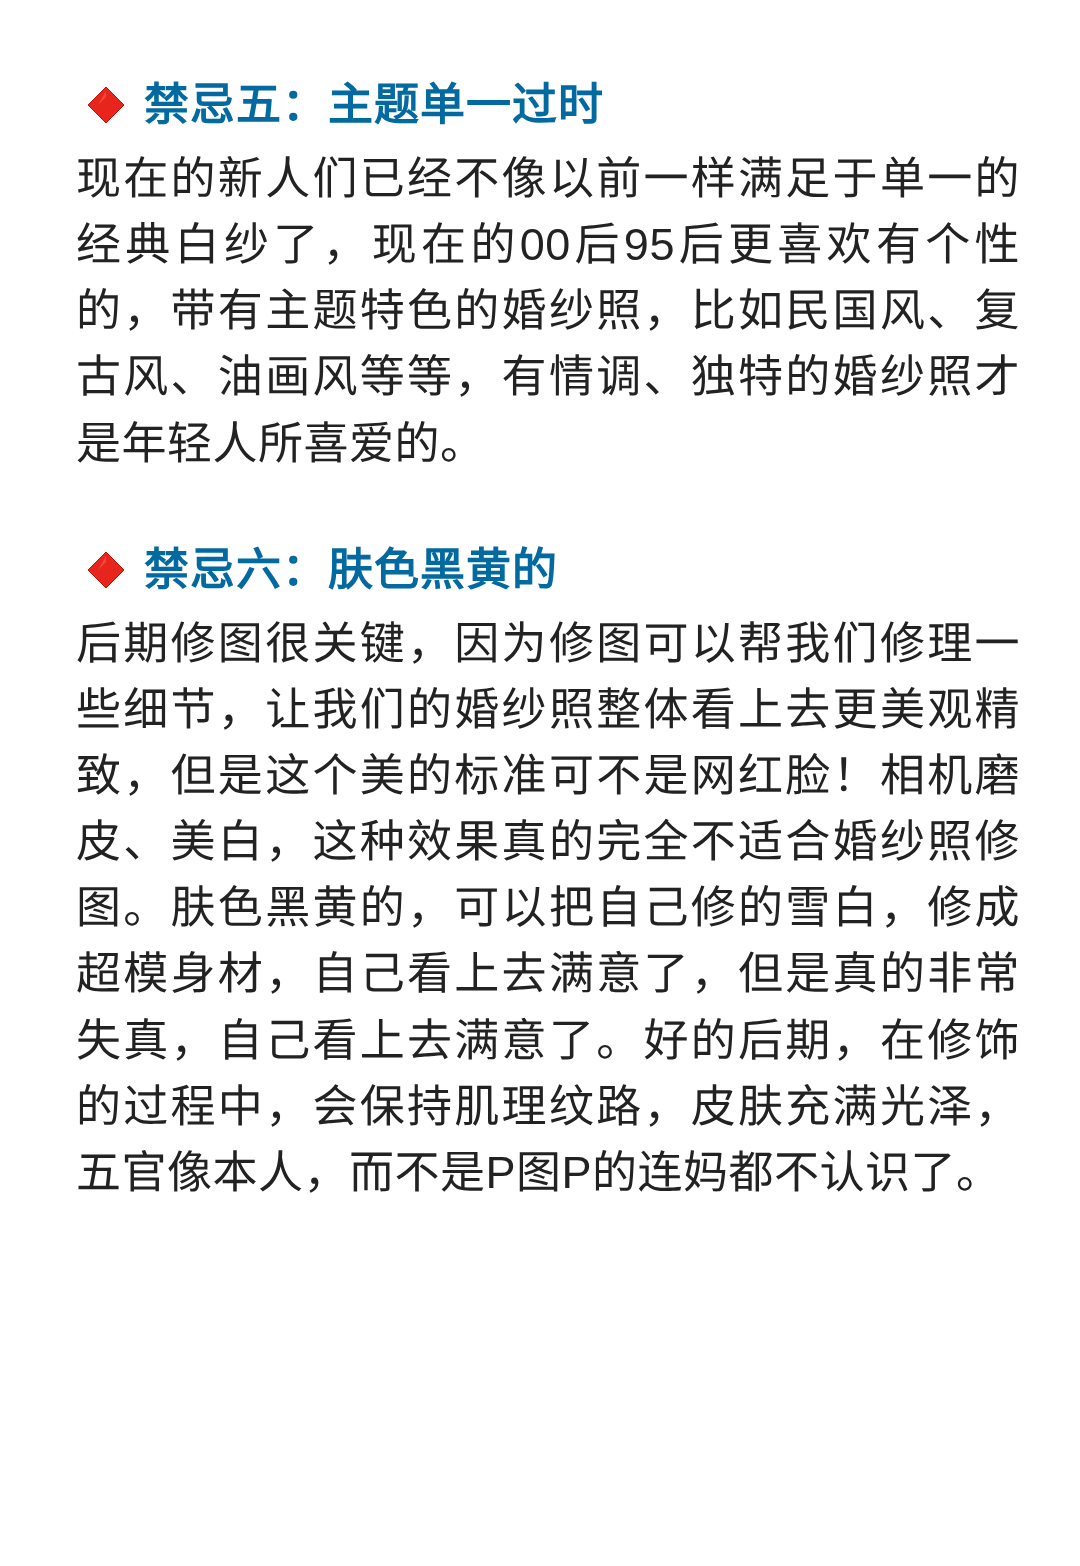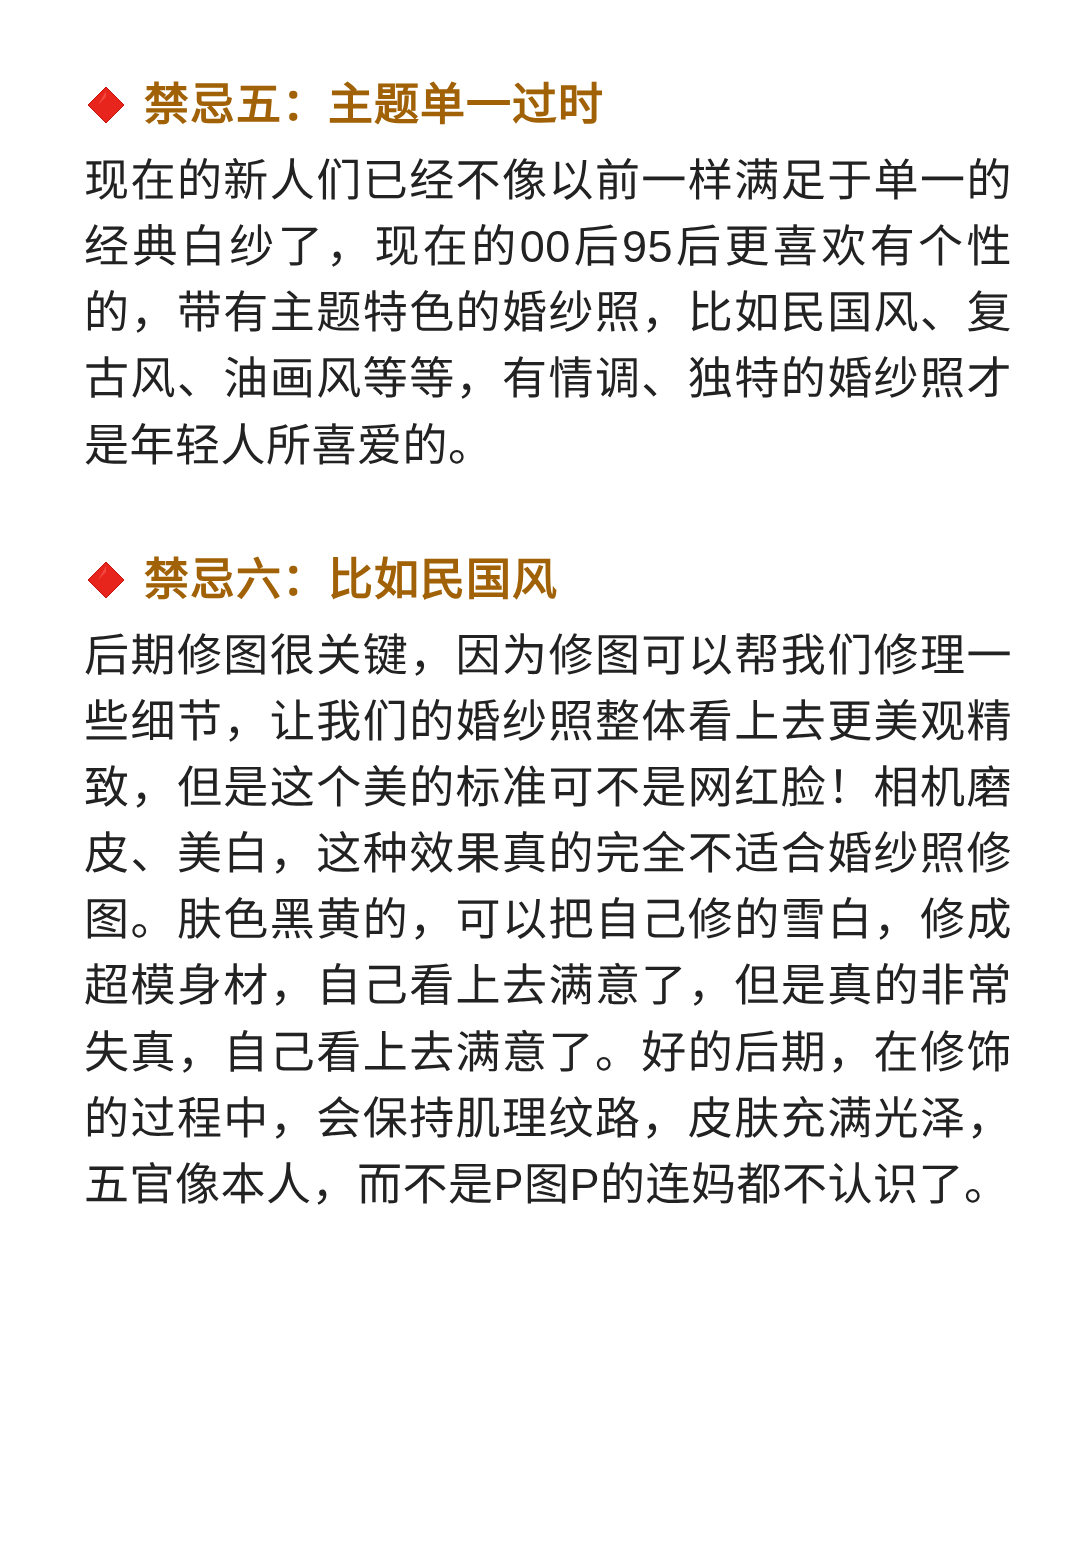--- a/index.html
+++ b/index.html
@@ -37,31 +37,31 @@
     position: relative;
   }
   .diamond-icon svg {
     display: block;
   }
   .heading-text {
     font-size: 45px;
     font-weight: bold;
     letter-spacing: 1px;
     line-height: 1.2;
-    color: #a16207;
+    color: #0369a1;
     white-space: nowrap;
   }
   .body-text {
     font-size: 45px;
     line-height: 1.47;
     color: #222222;
     letter-spacing: 0.5px;
     text-align: justify;
     text-justify: inter-character;
-    margin: 16px;
+    margin: 8px;
   }
   .spacer-gap {
     height: 58px;
   }
 </style>
 </head>
 <body>
 
 <div class="page">
 
@@ -83,18 +83,18 @@
 
   <div class="section">
     <div class="heading">
       <span class="diamond-icon">
         <svg width="40" height="40" viewBox="0 0 40 40" aria-hidden="true">
           <polygon points="20,2 38,20 20,38 2,20" fill="#e8251c"></polygon>
           <polygon points="20,2 38,20 20,38 2,20" fill="none" stroke="#c2130c" stroke-width="1"></polygon>
           <polygon points="20,6 12,20 20,12" fill="#f5655c" opacity="0.55"></polygon>
         </svg>
       </span>
-      <span class="heading-text">禁忌六：比如民国风</span>
+      <span class="heading-text">禁忌六：肤色黑黄的</span>
     </div>
     <p class="body-text">后期修图很关键，因为修图可以帮我们修理一些细节，让我们的婚纱照整体看上去更美观精致，但是这个美的标准可不是网红脸！相机磨皮、美白，这种效果真的完全不适合婚纱照修图。肤色黑黄的，可以把自己修的雪白，修成超模身材，自己看上去满意了，但是真的非常失真，自己看上去满意了。好的后期，在修饰的过程中，会保持肌理纹路，皮肤充满光泽，五官像本人，而不是P图P的连妈都不认识了。</p>
   </div>
 
 </div>
 
 </body></html>

